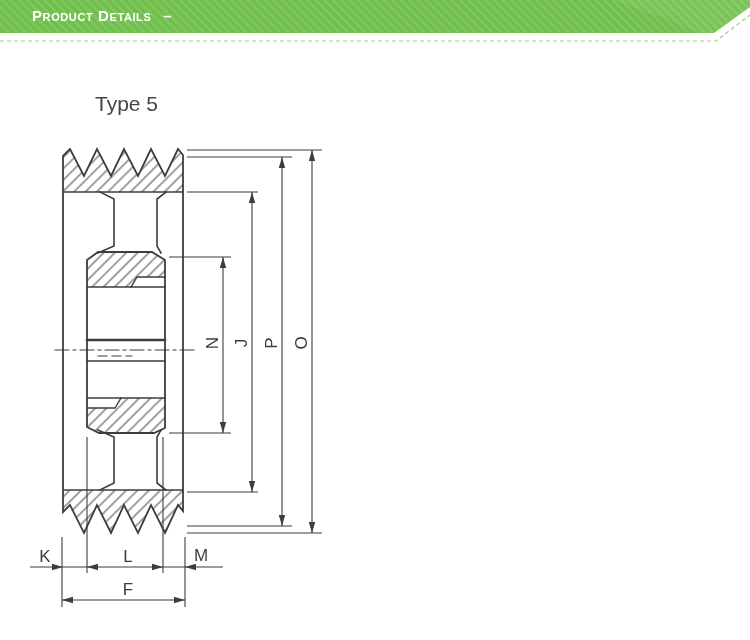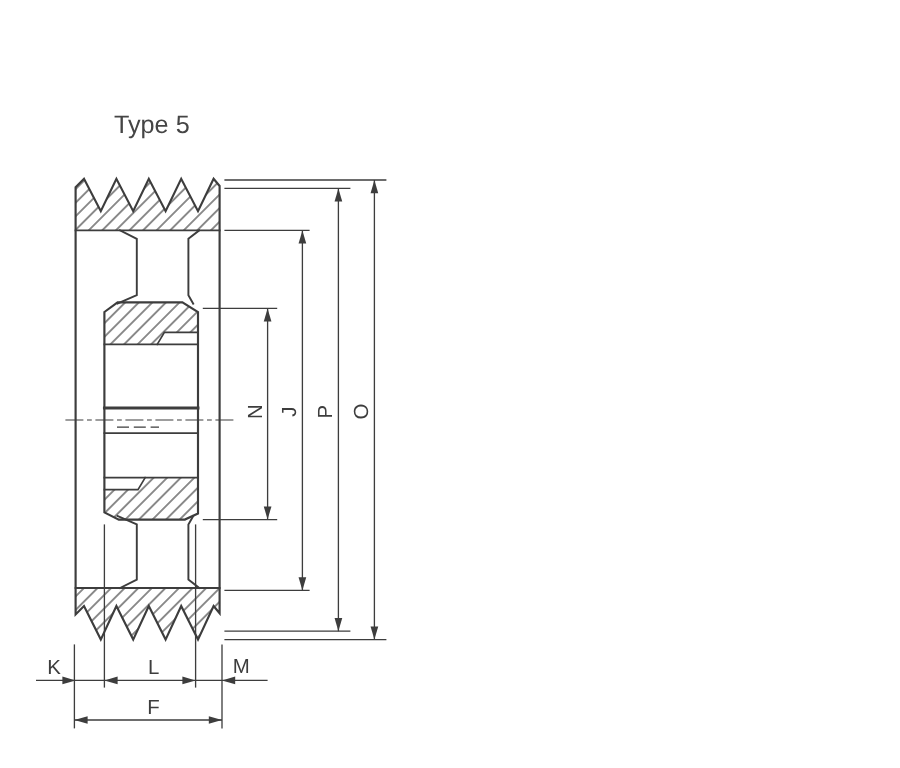--- a/index.html
+++ b/index.html
@@ -12,20 +12,37 @@
   .banner-text .dash{margin-left:12px;font-variant:normal;font-weight:bold;}
   .drawing{position:absolute;left:0;top:0;}
   .dimtext{font-family:"Liberation Sans",sans-serif;font-size:17px;}
   .titletext{font-family:"Liberation Sans",sans-serif;font-size:21px;}
 </style>
 </head>
 <body>
 
 <div class="page">
 
+  <div class="banner">
+    <svg width="750" height="50" viewBox="0 0 750 50">
+      <defs>
+        <pattern id="bannerstripes" width="6" height="6" patternUnits="userSpaceOnUse" patternTransform="rotate(-45)">
+          <rect width="6" height="6" fill="none"></rect>
+          <rect width="2.5" height="6" fill="rgba(255,255,255,0.12)"></rect>
+        </pattern>
+      </defs>
+      <polygon points="0,0 750,0 750,7 714,33 0,33" fill="#6fbf4a"></polygon>
+      <polygon points="0,0 750,0 750,7 714,33 0,33" fill="url(#bannerstripes)"></polygon>
+      <polygon points="615,0 702,33 714,33 750,7 750,0" fill="rgba(255,255,255,0.07)"></polygon>
+      <polyline points="0,41 716,41 750,15" fill="none" stroke-width="1.2" stroke-dasharray="4 3" stroke="#98d37d"></polyline>
+    </svg>
+    <div class="banner-text">
+      <span>Product Details</span><span class="dash">–</span>
+    </div>
+  </div>
 
   <svg class="drawing" width="750" height="640" viewBox="0 0 750 640">
     <defs>
       <pattern id="hatch" width="8" height="8" patternUnits="userSpaceOnUse" patternTransform="rotate(-45)">
         <line x1="0" y1="4" x2="8" y2="4" stroke="#4a4a4a" stroke-width="1.05"></line>
       </pattern>
     </defs>
 
     <text class="titletext" x="95" y="111" fill="#454545">Type 5</text>
 

